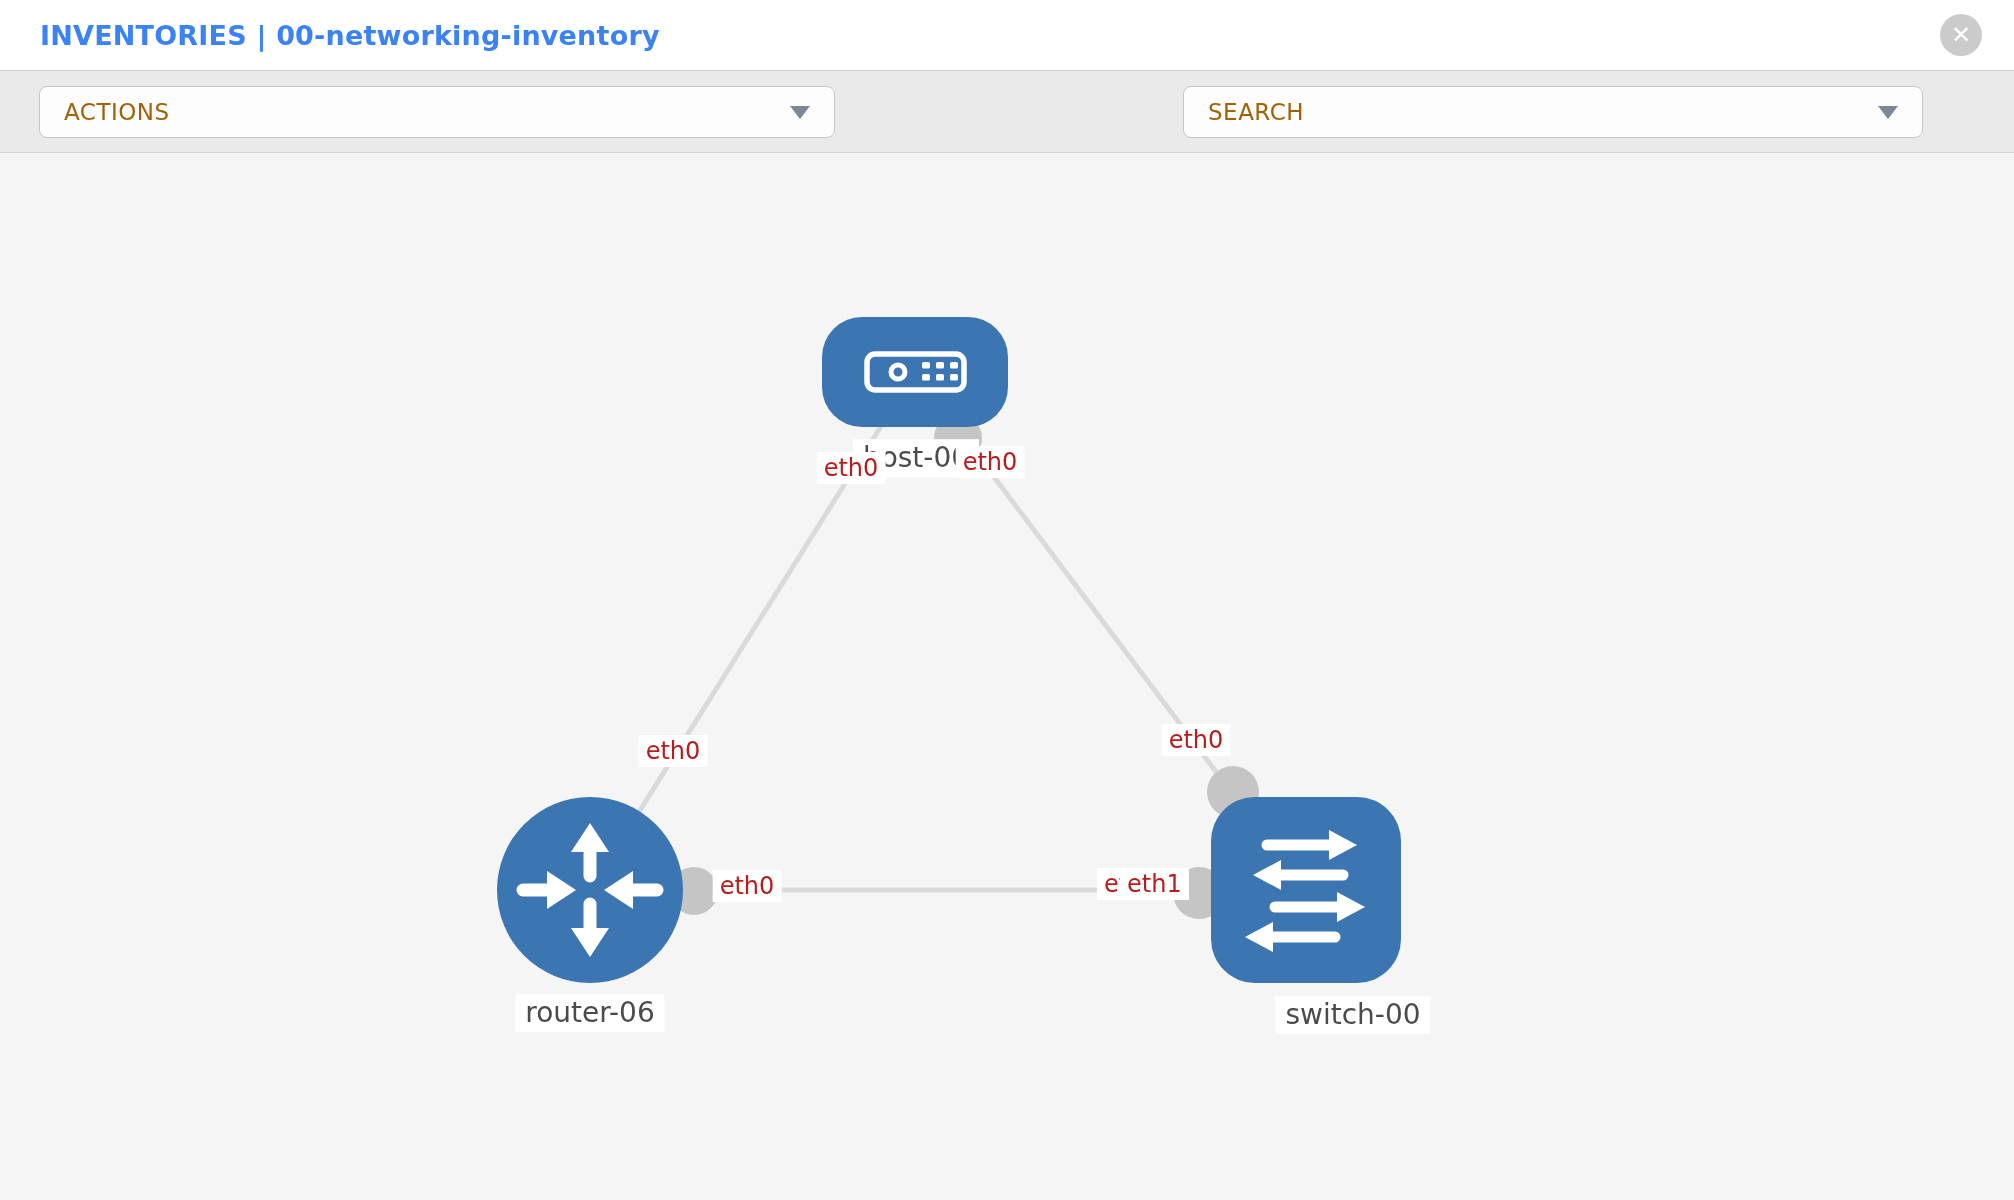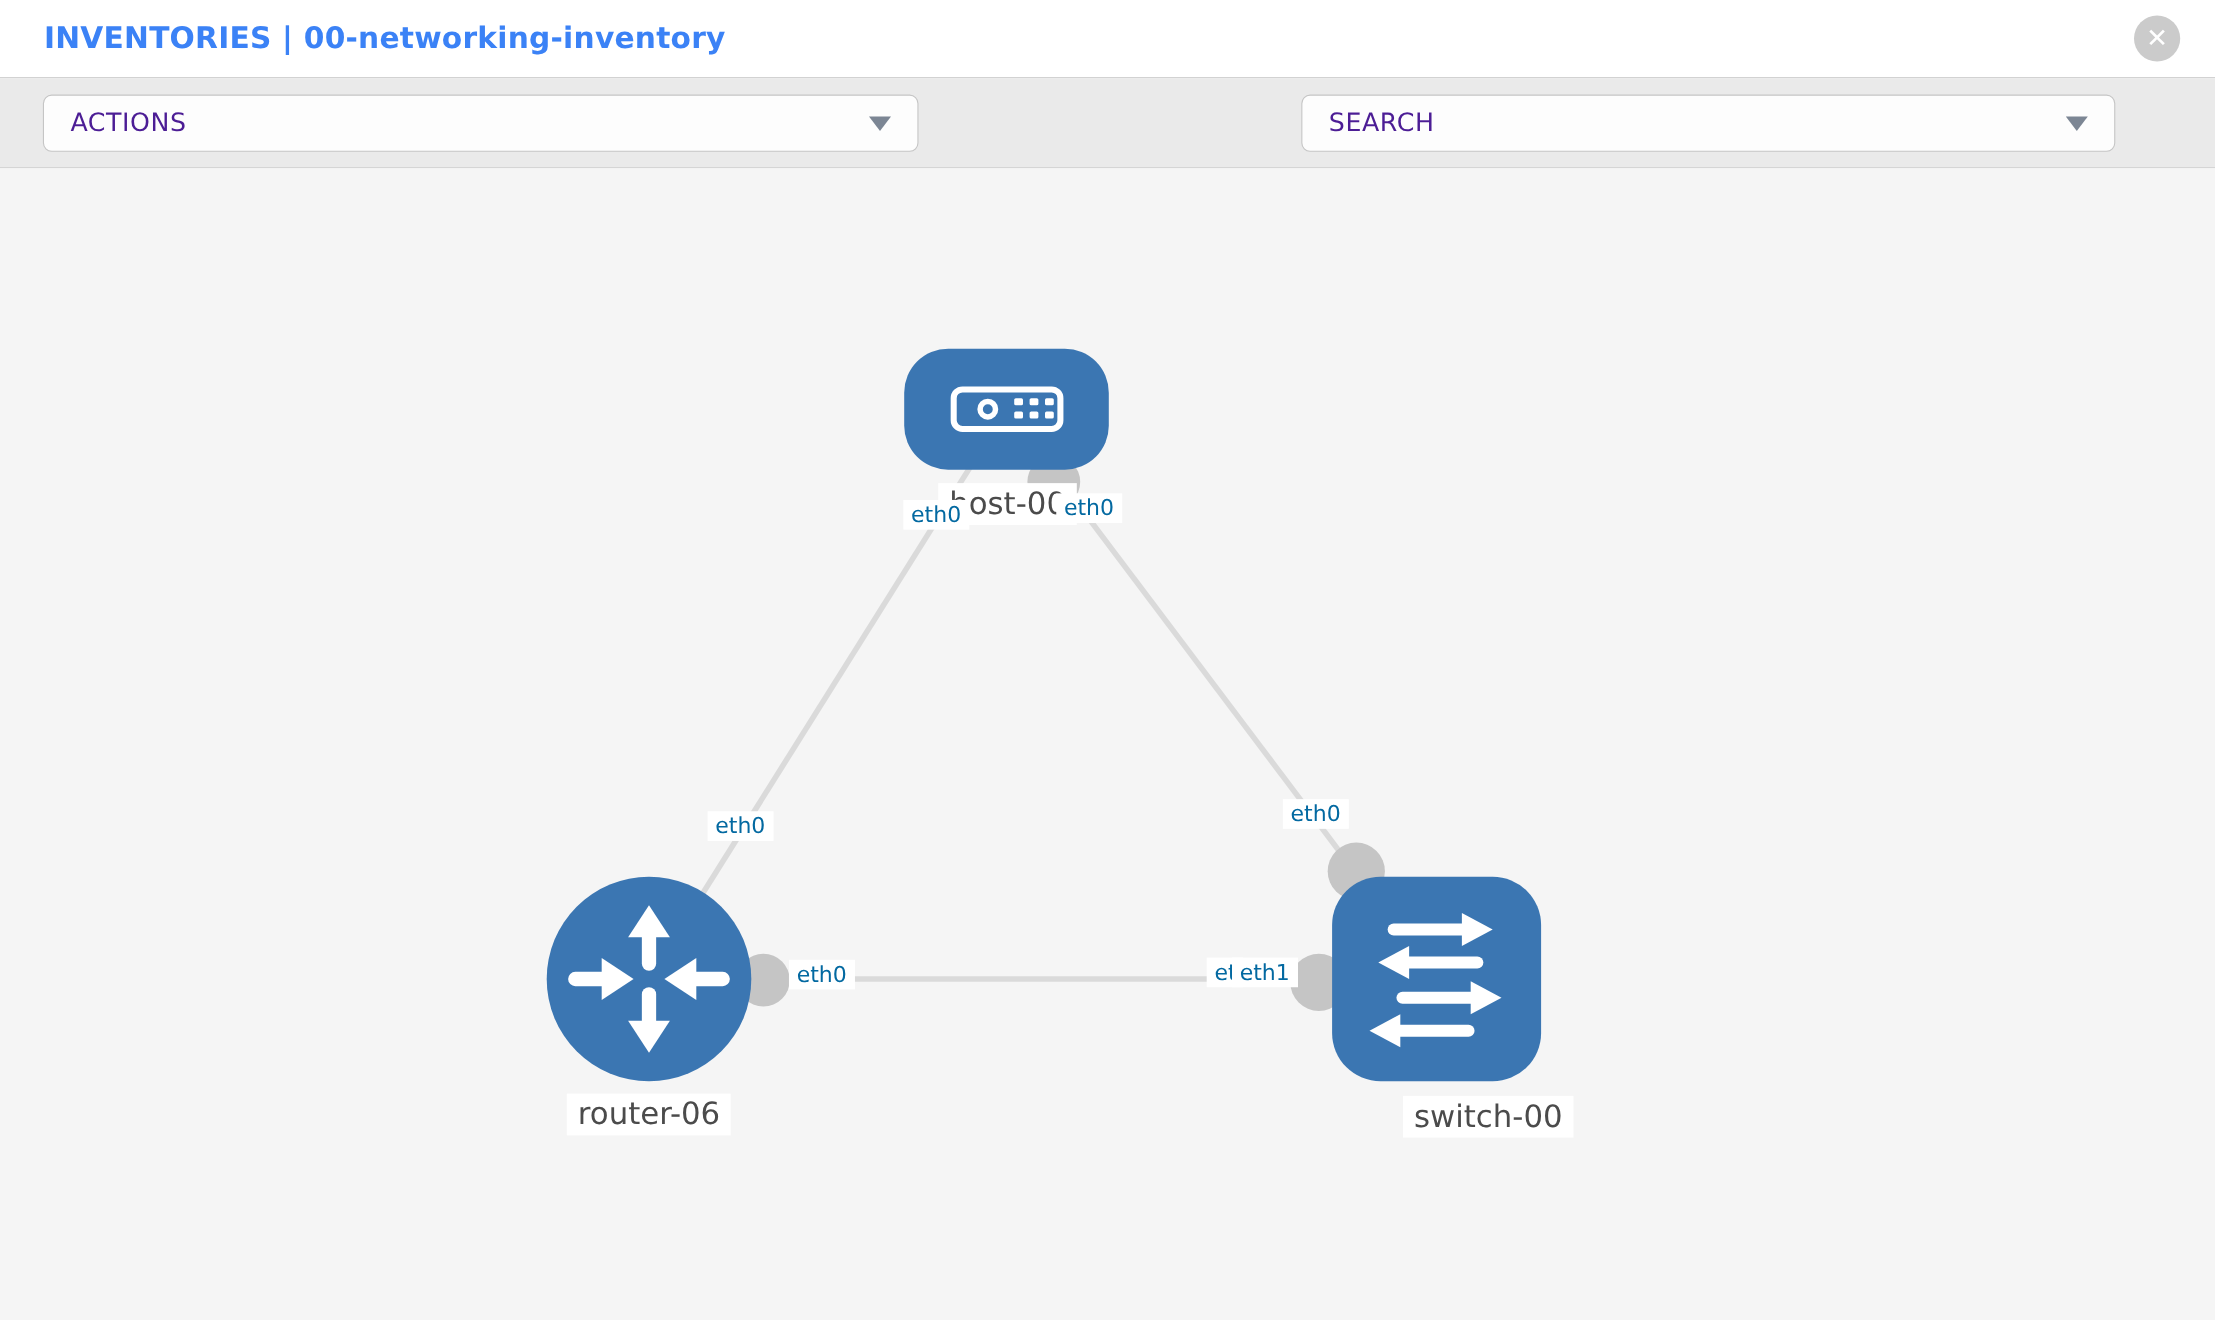--- a/index.html
+++ b/index.html
@@ -14,39 +14,39 @@
   .close-btn{position:absolute;right:32px;top:14px;width:42px;height:42px;border-radius:50%;
              background:#cbcbcb;display:flex;align-items:center;justify-content:center;cursor:pointer;}
   .close-btn span{color:#fff;font-size:24px;font-weight:900;line-height:1;}
 
   
   .toolbar{position:absolute;top:71px;left:0;right:0;height:81px;background:#eaeaea;
            border-bottom:1px solid #d0d0d0;}
   .select-box{position:absolute;top:15px;height:52px;background:#fdfdfd;border:1px solid #c5c5c5;
               border-radius:8px;display:flex;align-items:center;justify-content:space-between;
               padding:0 24px;box-sizing:border-box;cursor:pointer;}
-  .select-box .sel-label{font-size:23px;color:#4c1d95;letter-spacing:.5px;}
+  .select-box .sel-label{font-size:23px;color:#a16207;letter-spacing:.5px;}
   .caret{width:0;height:0;border-left:10px solid transparent;border-right:10px solid transparent;
          border-top:13px solid #7c8694;}
   .actions-box{left:39px;width:796px;}
   .search-box{left:1183px;width:740px;}
   .tool-icon{position:absolute;top:94px;width:36px;height:36px;cursor:pointer;}
   .tool-icon svg{width:100%;height:100%;}
   .wrench{left:1048px;}
   .key{left:1112px;}
 
   
   .canvas{position:absolute;top:153px;left:0;right:0;bottom:0;background:#f5f5f5;}
   .graph-svg{position:absolute;top:0;left:0;}
 
   
   .node-label{position:absolute;transform:translate(-50%,-50%);background:#ffffff;
               color:#4b4b4b;font-size:28px;line-height:1.2;padding:2px 10px;white-space:nowrap;}
   .if-chip{position:absolute;transform:translate(-50%,-50%);background:#ffffff;
-           color:#0369a1;font-size:20px;line-height:1.25;padding:1px 7px;white-space:nowrap;}
+           color:#b91c1c;font-size:24px;line-height:1.25;padding:1px 7px;white-space:nowrap;}
   .if-chip.clipped{transform:translate(0,-50%);width:26px;overflow:hidden;padding:1px 0 1px 7px;}
   .if-chip.front{transform:translate(0,-50%);}
 
   
   .zoom-panel{position:absolute;left:1622px;top:1083px;right:0;bottom:0;background:#fff;
               border-top:2px solid #b5b5b5;border-left:2px solid #b5b5b5;box-sizing:border-box;}
   .zoom-value{position:absolute;left:0;right:22px;top:8px;text-align:center;
               font-size:24px;color:#141414;}
   .zoom-minus,.zoom-plus{position:absolute;color:#8a919b;font-weight:700;font-size:46px;
               line-height:0;cursor:pointer;user-select:none;}

